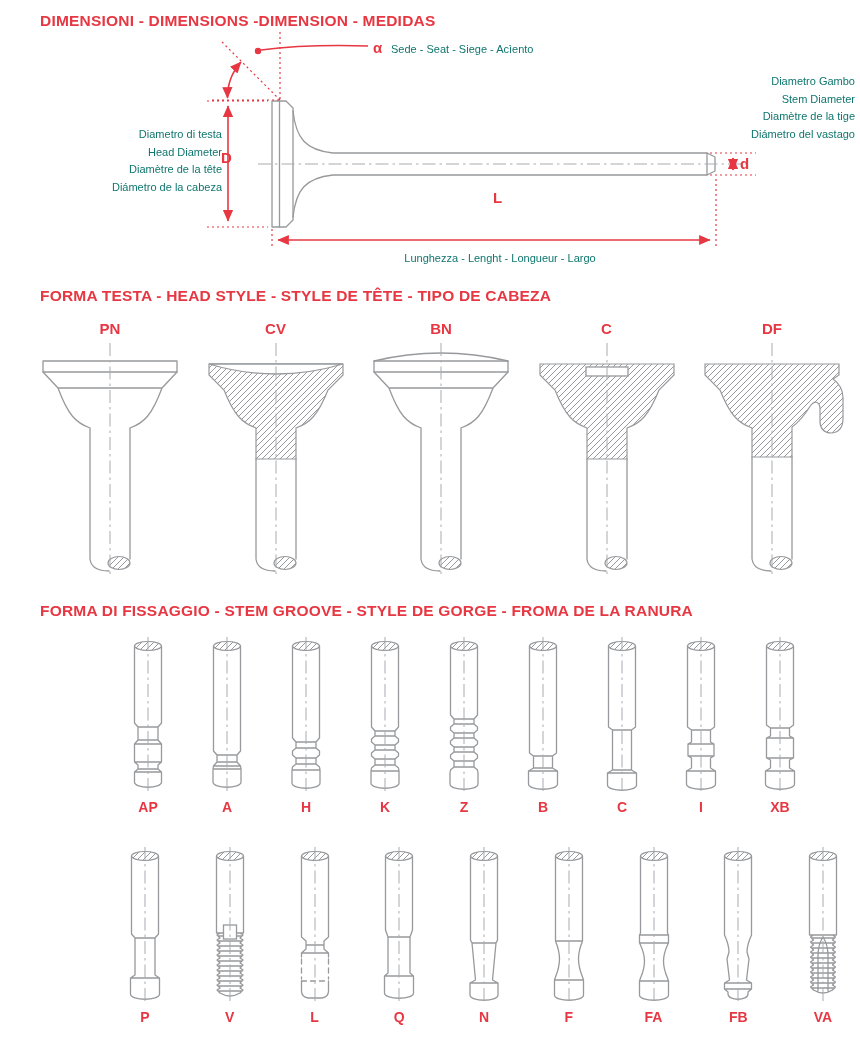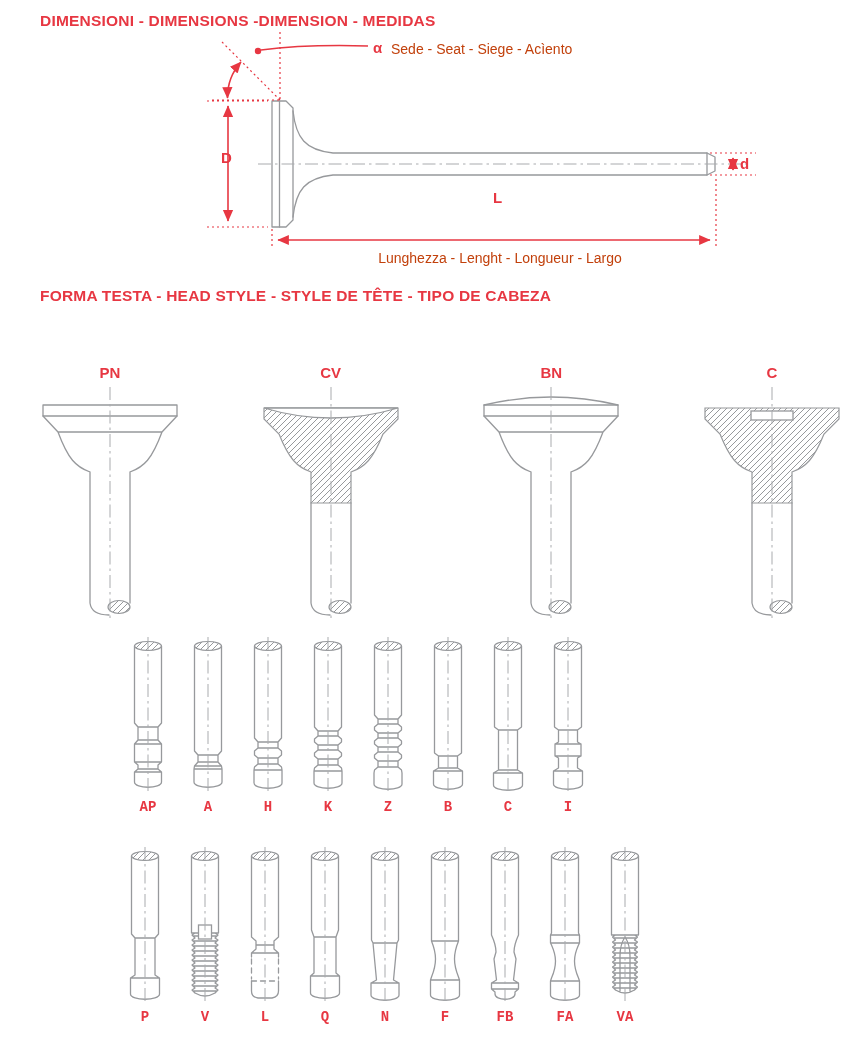--- a/index.html
+++ b/index.html
@@ -1,26 +1,26 @@
 <!DOCTYPE html>
 <html><head>
 <meta charset="utf-8">
 <style>
   html,body{margin:0;padding:0;background:#fff;}
   .page{position:relative;width:860px;height:1051px;background:#fff;overflow:hidden;
         font-family:"Liberation Sans",sans-serif;color:#e73742;}
   .abs{position:absolute;}
   .title{font-weight:bold;font-size:15.5px;letter-spacing:.2px;color:#e73742;white-space:nowrap;}
-  .ann{font-size:14px;line-height:17.5px;color:#c2410c;white-space:nowrap;}
+  .ann{font-size:11px;line-height:17.5px;color:#0f766e;white-space:nowrap;}
   .sym{font-weight:bold;font-size:15px;color:#e73742;}
   .stem-label{font-weight:bold;font-size:14px;color:#e73742;text-align:center;margin-top:3px;}
   .heads-row{display:flex;justify-content:space-between;}
   .head-item{width:152px;display:flex;flex-direction:column;align-items:center;}
   .head-label{font-weight:bold;font-size:15px;color:#e73742;margin-bottom:4px;}
-  .stems-row{display:flex;justify-content:flex-start;font-family:Liberation Mono, monospace;}
+  .stems-row{display:flex;justify-content:space-between;}
   .stem-item{width:60px;display:flex;flex-direction:column;align-items:center;}
   svg{display:block;}
   .ln{fill:none;stroke:#97999c;stroke-width:1.3;stroke-linejoin:round;stroke-linecap:round;}
   .dash{stroke-dasharray:5 4;}
   .wr{fill:#fff;stroke:#97999c;stroke-width:1.3;}
   .hatchfill{fill:url(#hatch);stroke:#97999c;stroke-width:1.2;}
   .cl{fill:none;stroke:#a9abae;stroke-width:1;stroke-dasharray:13 4 2.5 4;}
   .red-dot{fill:none;stroke:#e73742;stroke-width:1.2;stroke-dasharray:2 3;}
   .red-solid{fill:none;stroke:#e73742;stroke-width:1.6;}
 </style>
@@ -56,30 +56,42 @@
     <path class="red-solid" d="M228,106 V221" marker-start="url(#arr)" marker-end="url(#arr)"></path>
     <path class="red-solid" d="M733,158 V170" marker-start="url(#arr)" marker-end="url(#arr)"></path>
     <path class="red-solid" d="M278,240 H710" marker-start="url(#arr)" marker-end="url(#arr)"></path>
     <circle cx="258" cy="51" r="3.2" fill="#e73742"></circle>
     <path class="red-solid" d="M261,50 C300,45 335,45 368,46"></path>
   </svg>
 
   <span class="abs sym" style="left:373px;top:39px;">α</span>
   <span class="abs ann" style="left:391px;top:41px;">Sede - Seat - Siege - Acìento</span>
 
+  <div class="abs ann" style="left:30px;top:126px;width:192px;text-align:right;">
+    <div>Diametro di testa</div>
+    <div>Head Diameter</div>
+    <div>Diamètre de la tête</div>
+    <div>Diámetro de la cabeza</div>
+  </div>
   <span class="abs sym" style="left:221px;top:149px;">D</span>
 
+  <div class="abs ann" style="left:648px;top:73px;width:207px;text-align:right;">
+    <div>Diametro Gambo</div>
+    <div>Stem Diameter</div>
+    <div>Diamètre de la tige</div>
+    <div>Diámetro del vastago</div>
+  </div>
   <span class="abs sym" style="left:740px;top:155px;">d</span>
 
   <span class="abs sym" style="left:493px;top:189px;">L</span>
   <div class="abs ann" style="left:290px;top:214px;width:420px;text-align:center;margin-top:36px;">Lunghezza - Lenght - Longueur - Largo</div>
 
   <div class="abs title" style="left:40px;top:287px;">FORMA TESTA - HEAD STYLE - STYLE DE TÊTE - TIPO DE CABEZA</div>
 
-  <div class="abs heads-row" style="left:34px;top:320px;width:814px;margin-top:44px;">
+  <div class="abs heads-row" style="left:34px;top:320px;width:814px;">
 
     <div class="head-item">
       <div class="head-label">PN</div>
       <svg width="152" height="240" viewBox="0 0 152 240">
         <path class="ln" d="M9,20 H143 V31 H9 Z" fill="#fff"></path>
         <path class="ln" d="M9,31 L24,47 M143,31 L128,47 M24,47 H128
                             M24,47 C34,74 42,82 56,87 M128,47 C118,74 110,82 96,87
                             M56,87 V218 M96,87 V218 M56,218 C57,226 64,230 75,230"></path>
         <ellipse class="hatchfill" cx="85" cy="222" rx="11" ry="6.5"></ellipse>
         <path class="cl" d="M76,2 V236"></path>
@@ -114,22 +126,34 @@
       <div class="head-label">C</div>
       <svg width="152" height="240" viewBox="0 0 152 240">
         <path class="hatchfill" d="M9,23 H143 V34 L128,49 C118,74 110,82 96,87 V118 H56 V87 C42,82 34,74 24,49 L9,34 Z"></path>
         <rect class="wr" x="55" y="26" width="42" height="9"></rect>
         <path class="ln" d="M56,118 V218 M96,118 V218 M56,218 C57,226 64,230 75,230"></path>
         <ellipse class="hatchfill" cx="85" cy="222" rx="11" ry="6.5"></ellipse>
         <path class="cl" d="M76,2 V236"></path>
       </svg>
     </div>
 
-  </div>
-
+    <div class="head-item">
+      <div class="head-label">DF</div>
+      <svg width="152" height="240" viewBox="0 0 152 240">
+        <path class="hatchfill" d="M9,23 H143 V34 L137,38 C144,43 147,49 147,57 L147,78 C147,87 142,92 135,92
+                                   C128,92 124,87 124,81 L124,68 C124,61 119,59 115,64 C108,75 102,82 96,86
+                                   V116 H56 V87 C42,82 34,74 24,49 L9,34 Z"></path>
+        <path class="ln" d="M56,116 V218 M96,116 V218 M56,218 C57,226 64,230 75,230"></path>
+        <ellipse class="hatchfill" cx="85" cy="222" rx="11" ry="6.5"></ellipse>
+        <path class="cl" d="M76,2 V236"></path>
+      </svg>
+    </div>
+  </div>
+
+  <div class="abs title" style="left:40px;top:602px;">FORMA DI FISSAGGIO - STEM GROOVE - STYLE DE GORGE - FROMA DE LA RANURA</div>
 
   <div class="abs stems-row" style="left:118px;top:636px;width:692px;">
     <div class="stem-item">
       <svg width="60" height="160" viewBox="0 0 60 160">
           <path d="M16.5,10 L16.5,87 L20,91 L20,104 L16.5,108 L16.5,126 L20,129 L20,133 L16.5,136 L16.5,146 M43.5,10 L43.5,87 L40,91 L40,104 L43.5,108 L43.5,126 L40,129 L40,133 L43.5,136 L43.5,146 M16.5,146 C16.5,153 43.5,153 43.5,146 M20,91 H40 M20,104 H40 M16.5,108 H43.5 M16.5,126 H43.5 M20,133 H40 M16.5,136 H43.5" class="ln"></path>
           <ellipse cx="30" cy="10" rx="13.5" ry="4.5" class="hatchfill"></ellipse>
           <path d="M30,1 V158" class="cl"></path>
         </svg>
       <div class="stem-label">AP</div>
     </div>
@@ -181,20 +205,28 @@
         </svg>
       <div class="stem-label">C</div>
     </div>
     <div class="stem-item">
       <svg width="60" height="160" viewBox="0 0 60 160">
           <path d="M16.5,10 L16.5,91 L20.5,94 L20.5,106 L17,108 L17,120 L20.5,122 L20.5,132 L15.5,135 L15.5,148 M43.5,10 L43.5,91 L39.5,94 L39.5,106 L43,108 L43,120 L39.5,122 L39.5,132 L44.5,135 L44.5,148 M15.5,148 C15.5,155 44.5,155 44.5,148 M20.5,94 H39.5 M17,108 H43 M17,120 H43 M15.5,135 H44.5" class="ln"></path>
           <ellipse cx="30" cy="10" rx="13.5" ry="4.5" class="hatchfill"></ellipse>
           <path d="M30,1 V158" class="cl"></path>
         </svg>
       <div class="stem-label">I</div>
+    </div>
+    <div class="stem-item">
+      <svg width="60" height="160" viewBox="0 0 60 160">
+          <path d="M16.5,10 L16.5,89 L20.5,92 L20.5,100 L16.5,102 L16.5,122 L20.5,124 L20.5,132 L15.5,135 L15.5,148 M43.5,10 L43.5,89 L39.5,92 L39.5,100 L43.5,102 L43.5,122 L39.5,124 L39.5,132 L44.5,135 L44.5,148 M15.5,148 C15.5,155 44.5,155 44.5,148 M20.5,92 H39.5 M16.5,102 H43.5 M16.5,122 H43.5 M15.5,135 H44.5" class="ln"></path>
+          <ellipse cx="30" cy="10" rx="13.5" ry="4.5" class="hatchfill"></ellipse>
+          <path d="M30,1 V158" class="cl"></path>
+        </svg>
+      <div class="stem-label">XB</div>
     </div>
   </div>
 
   <div class="abs stems-row" style="left:115px;top:846px;width:738px;">
     <div class="stem-item">
       <svg width="60" height="160" viewBox="0 0 60 160">
           <path d="M16.5,10 L16.5,88 L20,92 L20,129 L15.5,132 L15.5,148 M43.5,10 L43.5,88 L40,92 L40,129 L44.5,132 L44.5,148 M15.5,148 C15.5,155 44.5,155 44.5,148 M20,92 H40 M15.5,132 H44.5" class="ln"></path>
           <ellipse cx="30" cy="10" rx="13.5" ry="4.5" class="hatchfill"></ellipse>
           <path d="M30,1 V158" class="cl"></path>
         </svg>
@@ -237,36 +269,36 @@
     <div class="stem-item">
       <svg width="60" height="160" viewBox="0 0 60 160">
           <path d="M16.5,10 L16.5,95 Q20.5,105 20.5,113 Q20.5,121 16.5,131 L15.5,134 L15.5,149 M43.5,10 L43.5,95 Q39.5,105 39.5,113 Q39.5,121 43.5,131 L44.5,134 L44.5,149 M15.5,149 C15.5,156 44.5,156 44.5,149 M16.5,95 H43.5 M15.5,134 H44.5" class="ln"></path>
           <ellipse cx="30" cy="10" rx="13.5" ry="4.5" class="hatchfill"></ellipse>
           <path d="M30,1 V158" class="cl"></path>
         </svg>
       <div class="stem-label">F</div>
     </div>
     <div class="stem-item">
       <svg width="60" height="160" viewBox="0 0 60 160">
+          <path d="M16.5,10 L16.5,87 L15.5,89 L15.5,97 L16.5,99 Q20.5,108 20.5,115 Q20.5,123 16.5,132 L15.5,135 L15.5,149 M43.5,10 L43.5,87 L44.5,89 L44.5,97 L43.5,99 Q39.5,108 39.5,115 Q39.5,123 43.5,132 L44.5,135 L44.5,149 M15.5,149 C15.5,156 44.5,156 44.5,149 M15.5,89 H44.5 M15.5,97 H44.5 M15.5,135 H44.5" class="ln"></path>
+          <ellipse cx="30" cy="10" rx="13.5" ry="4.5" class="hatchfill"></ellipse>
+          <path d="M30,1 V158" class="cl"></path>
+        </svg>
+      <div class="stem-label">FA</div>
+    </div>
+    <div class="stem-item">
+      <svg width="60" height="160" viewBox="0 0 60 160">
           <path d="M16.5,10 L16.5,89 Q21,99 21,106 L19,113 L21.5,134 L16.5,137 L16.5,143 L20,146 L20,148 M43.5,10 L43.5,89 Q39,99 39,106 L41,113 L38.5,134 L43.5,137 L43.5,143 L40,146 L40,148 M20,148 C20,155 40,155 40,148 M16.5,137 H43.5 M16.5,143 H43.5" class="ln"></path>
           <ellipse cx="30" cy="10" rx="13.5" ry="4.5" class="hatchfill"></ellipse>
           <path d="M30,1 V158" class="cl"></path>
         </svg>
       <div class="stem-label">FB</div>
     </div>
     <div class="stem-item">
       <svg width="60" height="160" viewBox="0 0 60 160">
-          <path d="M16.5,10 L16.5,87 L15.5,89 L15.5,97 L16.5,99 Q20.5,108 20.5,115 Q20.5,123 16.5,132 L15.5,135 L15.5,149 M43.5,10 L43.5,87 L44.5,89 L44.5,97 L43.5,99 Q39.5,108 39.5,115 Q39.5,123 43.5,132 L44.5,135 L44.5,149 M15.5,149 C15.5,156 44.5,156 44.5,149 M15.5,89 H44.5 M15.5,97 H44.5 M15.5,135 H44.5" class="ln"></path>
-          <ellipse cx="30" cy="10" rx="13.5" ry="4.5" class="hatchfill"></ellipse>
-          <path d="M30,1 V158" class="cl"></path>
-        </svg>
-      <div class="stem-label">FA</div>
-    </div>
-    <div class="stem-item">
-      <svg width="60" height="160" viewBox="0 0 60 160">
           <path d="M16.5,10 L16.5,89 M43.5,10 L43.5,89 M20.5,89 l-3,2 l3,3 l-3,2 l3,3 l-3,2 l3,3 l-3,2 l3,3 l-3,2 l3,3 l-3,2 l3,3 l-3,2 l3,3 l-3,2 l3,3 l-3,2 l3,3 l-3,2 l3,3 l-3,2 l3,3 M39.5,89 l3,2 l-3,3 l3,2 l-3,3 l3,2 l-3,3 l3,2 l-3,3 l3,2 l-3,3 l3,2 l-3,3 l3,2 l-3,3 l3,2 l-3,3 l3,2 l-3,3 l3,2 l-3,3 l3,2 l-3,3 M18.5,92 H41.5 M18.5,97 H41.5 M18.5,102 H41.5 M18.5,107 H41.5 M18.5,112 H41.5 M18.5,117 H41.5 M18.5,122 H41.5 M18.5,127 H41.5 M18.5,132 H41.5 M18.5,137 H41.5 M18.5,142 H41.5  M20.5,144 Q30,150 39.5,144 M16.5,89 H43.5 M30,91 C26,97 25,103 25,110 V145 M30,91 C34,97 35,103 35,110 V145" class="ln"></path>
           <ellipse cx="30" cy="10" rx="13.5" ry="4.5" class="hatchfill"></ellipse>
           <path d="M30,1 V158" class="cl"></path>
         </svg>
       <div class="stem-label">VA</div>
     </div>
   </div>
 
 </div>
 

